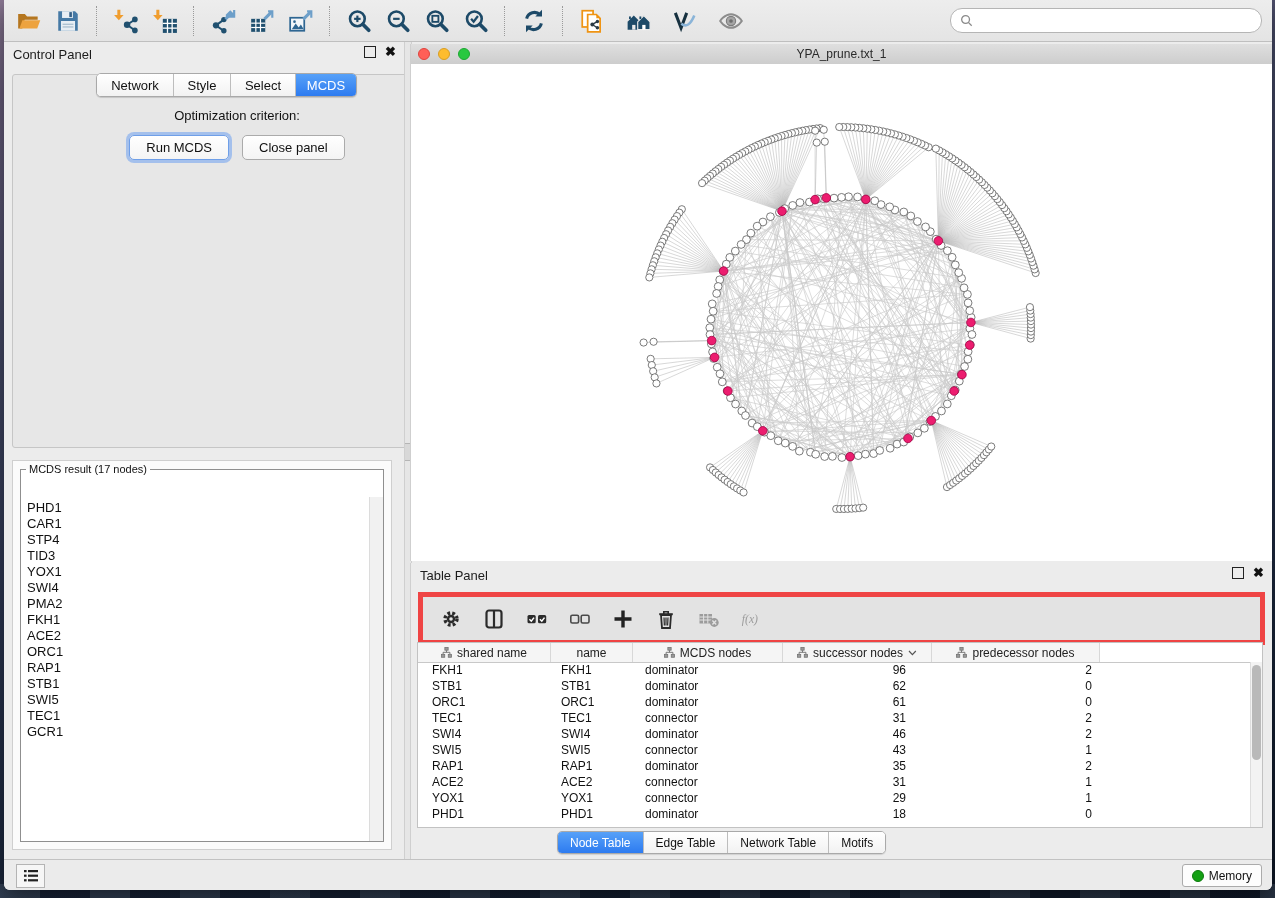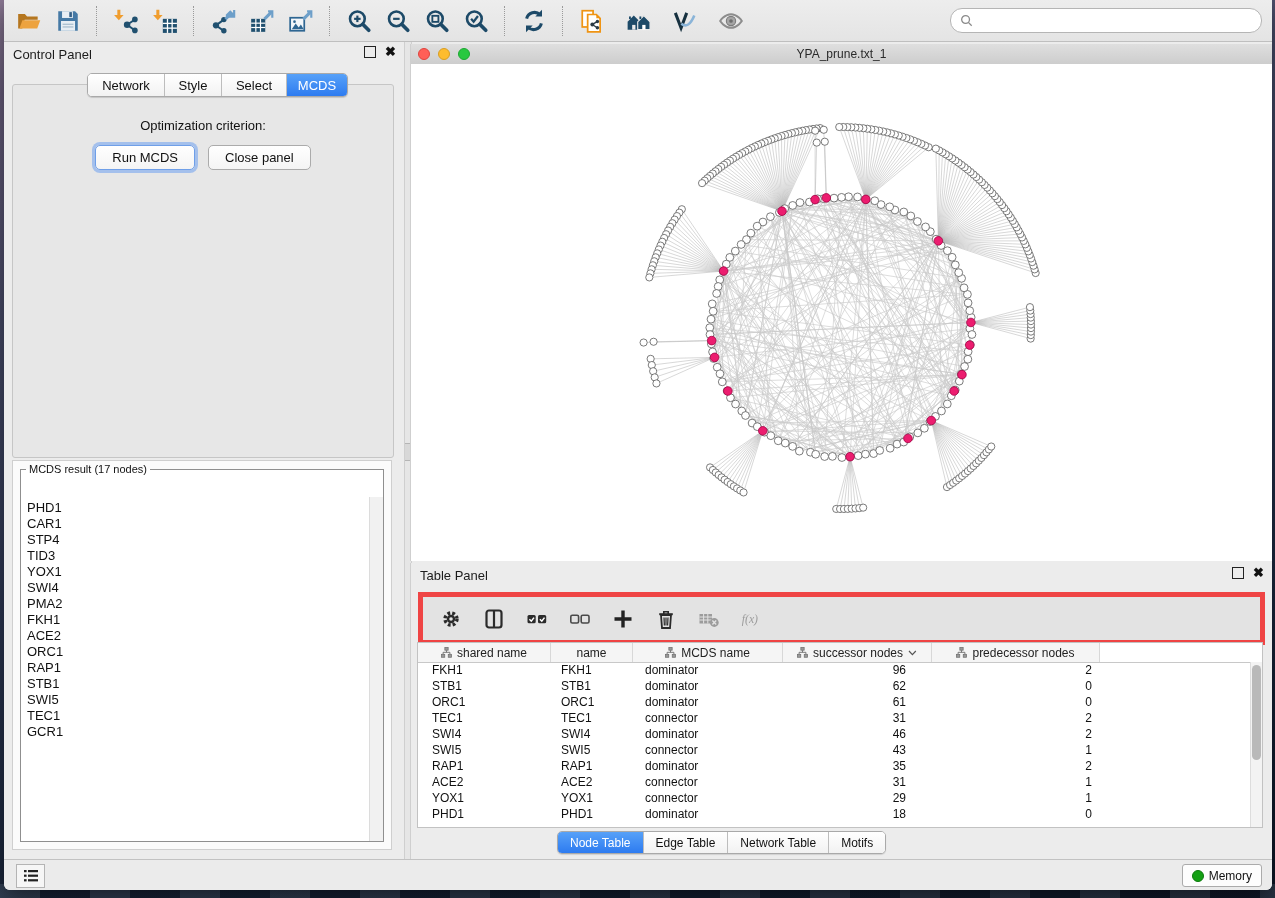--- a/index.html
+++ b/index.html
@@ -22,30 +22,30 @@
   .searchbox svg{width:13px;height:13px;flex:0 0 auto;}
   .searchbox input{border:none;outline:none;flex:1;font-size:12px;font-family:"Liberation Sans",sans-serif;background:transparent;}
 
   
   .control-panel{position:absolute;left:0;top:42px;width:400px;bottom:30px;background:#ececec;}
   .panel-titlebar{position:absolute;left:0;top:0;right:0;height:24px;}
   .panel-title{position:absolute;left:9px;top:5px;font-size:13px;color:#1c1c1c;}
   .panel-winbtns{position:absolute;right:8px;top:4px;display:flex;gap:9px;align-items:center;}
   .float-glyph{width:10px;height:10px;border:1.5px solid #222;display:inline-block;}
   .close-glyph{font-size:13px;font-weight:bold;color:#111;line-height:10px;}
-  .cp-tabs{position:absolute;left:83px;top:31px;height:22px;display:flex;z-index:5;
+  .cp-tabs{position:absolute;left:92px;top:31px;height:22px;display:flex;z-index:5;
     border:1px solid #a9a9a9;border-radius:5px;overflow:hidden;background:#fff;
     box-shadow:0 1px 1px rgba(0,0,0,.15);}
   .cp-tab{height:22px;display:flex;align-items:center;justify-content:center;font-size:13px;color:#111;
     background:linear-gradient(#ffffff,#f2f2f2);border-right:1px solid #bdbdbd;}
   .cp-tab:last-child{border-right:none;}
   .cp-tab.sel{background:linear-gradient(#57a1f8,#2d7bf0);color:#fff;}
   .w-network{width:76px;} .w-style{width:56px;} .w-select{width:64px;} .w-mcds{width:60px;}
-  .cp-inner{position:absolute;left:8px;top:42px;width:380px;height:372px;background:#e7e7e7;
-    border:1px solid #c6c6c6;border-radius:3px;}
+  .cp-inner{position:absolute;left:8px;top:32px;width:380px;height:372px;background:#e7e7e7;
+    border:1px solid #c6c6c6;border-radius:3px;padding-left:34px;}
   .opt-label{text-align:center;margin-top:33px;font-size:13px;color:#111;}
   .dropdown{margin:10px auto 0;width:310px;height:23px;background:#fff;border:1px solid #9e9e9e;border-radius:5px;
     display:flex;align-items:center;position:relative;overflow:hidden;}
   .dropdown-value{flex:1;text-align:center;font-size:13px;color:#111;padding-right:18px;}
   .dropdown-cap{position:absolute;right:0;top:0;width:19px;height:100%;background:linear-gradient(#5aa3f8,#2d7bf0);
     display:flex;flex-direction:column;align-items:center;justify-content:center;gap:1px;}
   .btn-row{display:flex;justify-content:center;gap:13px;margin-top:12px;}
   .btn{height:23px;background:linear-gradient(#ffffff,#f4f4f4);border:1px solid #ababab;border-radius:5px;
     font-size:13px;color:#111;display:flex;align-items:center;justify-content:center;padding:0 16px;}
   .btn.focused{border:1px solid #6f9fe8;box-shadow:0 0 0 3px rgba(110,160,240,.55);}
@@ -1229,21 +1229,21 @@
             </div>
         <div class="thcell thc3">
               <svg width="11" height="11" viewBox="0 0 12 12">
                 <path d="M6 3.5v2.3M2.3 8V5.8h7.4V8" stroke="#6f6f6f" fill="none"></path>
                 <g fill="#999" stroke="#6f6f6f" stroke-width=".8">
                   <rect x="4.2" y="0.5" width="3.6" height="3"></rect>
                   <rect x="0.5" y="8" width="3.6" height="3.2"></rect>
                   <rect x="7.9" y="8" width="3.6" height="3.2"></rect>
                 </g>
               </svg>
-              <span>MCDS name</span>
+              <span>MCDS nodes</span>
             </div>
         <div class="thcell thc4">
               <svg width="11" height="11" viewBox="0 0 12 12">
                 <path d="M6 3.5v2.3M2.3 8V5.8h7.4V8" stroke="#6f6f6f" fill="none"></path>
                 <g fill="#999" stroke="#6f6f6f" stroke-width=".8">
                   <rect x="4.2" y="0.5" width="3.6" height="3"></rect>
                   <rect x="0.5" y="8" width="3.6" height="3.2"></rect>
                   <rect x="7.9" y="8" width="3.6" height="3.2"></rect>
                 </g>
               </svg>

